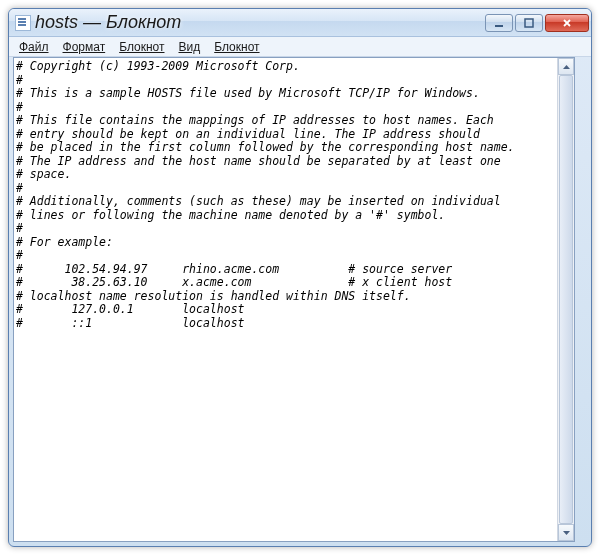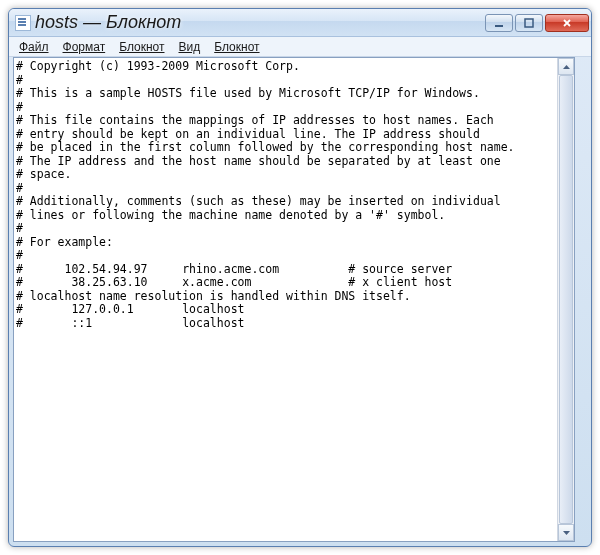--- a/index.html
+++ b/index.html
@@ -91,20 +91,21 @@
     cursor: default;
   }
   .content-frame {
     flex: 1;
     margin: 0 16px 4px 4px;
     background: #fff;
     border: 1px solid #88a0c0;
     position: relative;
     display: flex;
     overflow: hidden;
+    font-style: italic;
   }
   .textarea {
     flex: 1;
     padding: 2px 0 2px 2px;
     font-family: "Lucida Console", Consolas, monospace;
     font-size: 11.5px;
     line-height: 13.5px;
     color: #000;
     white-space: pre;
     overflow: hidden;

